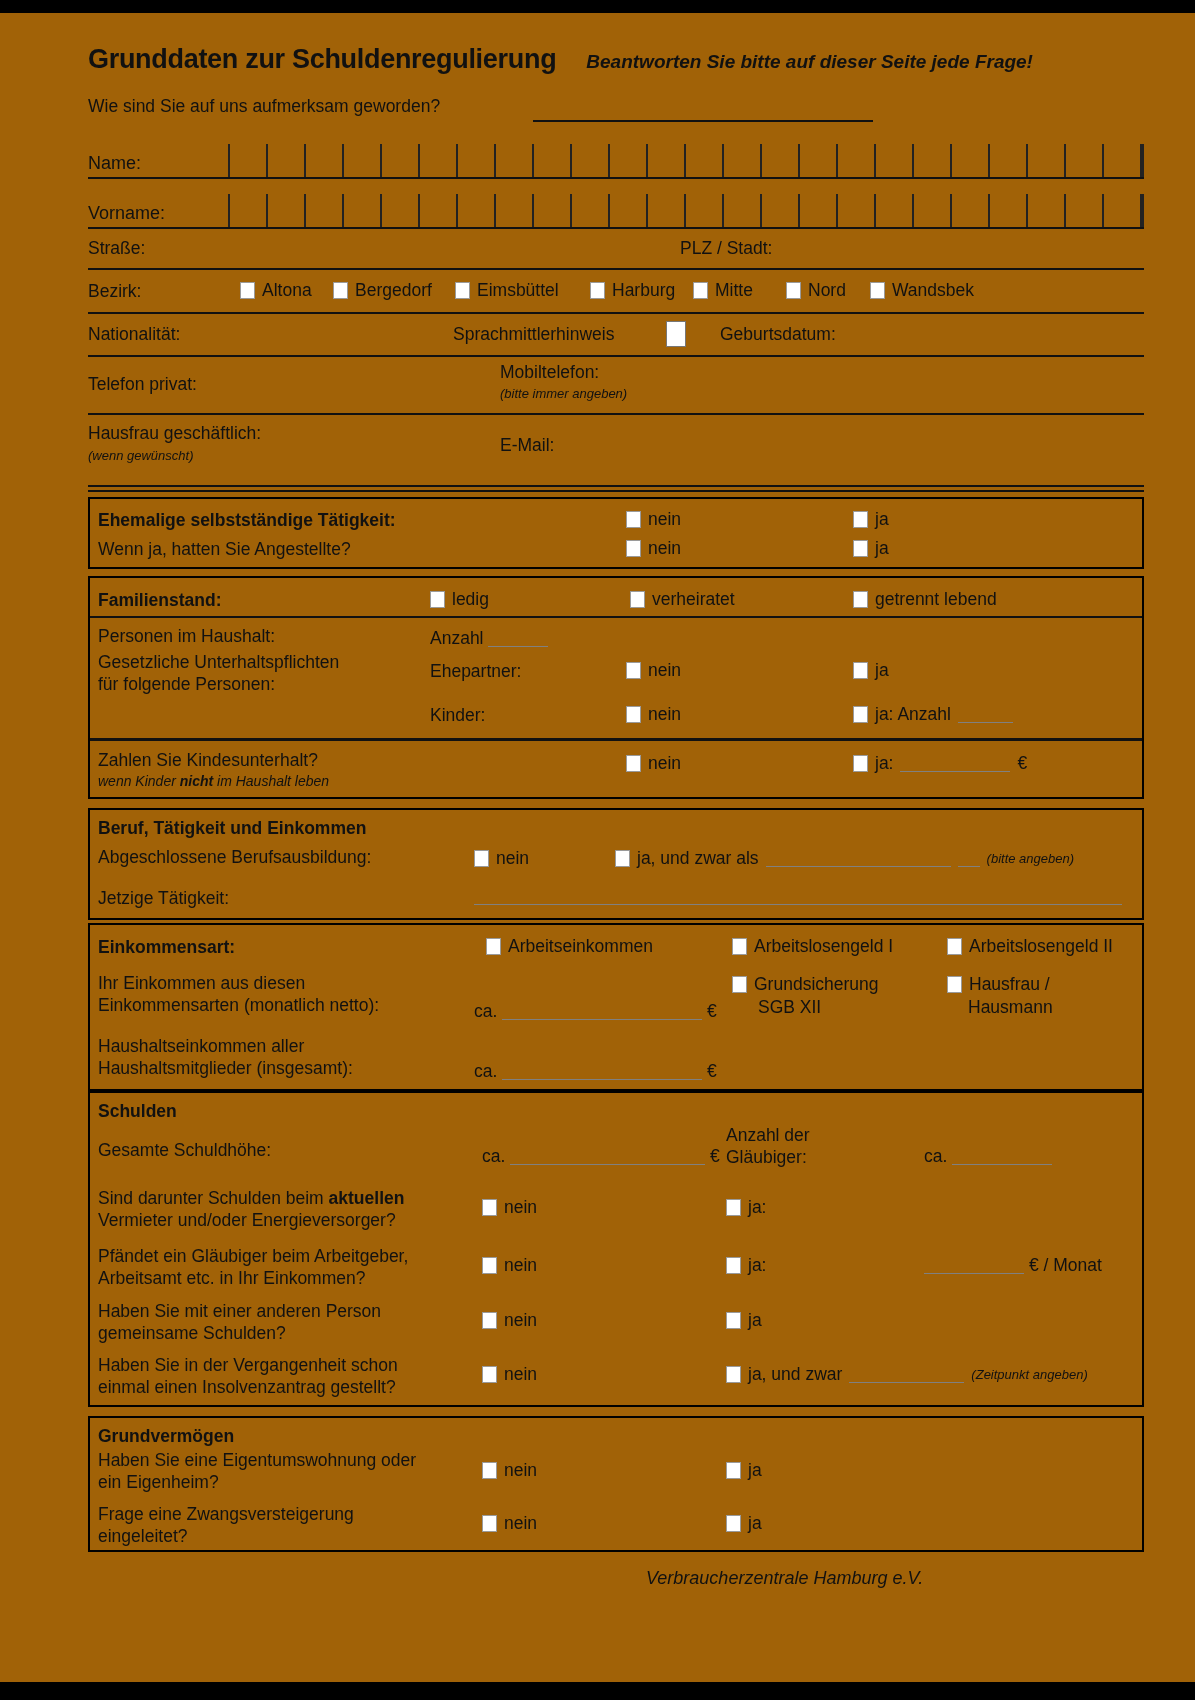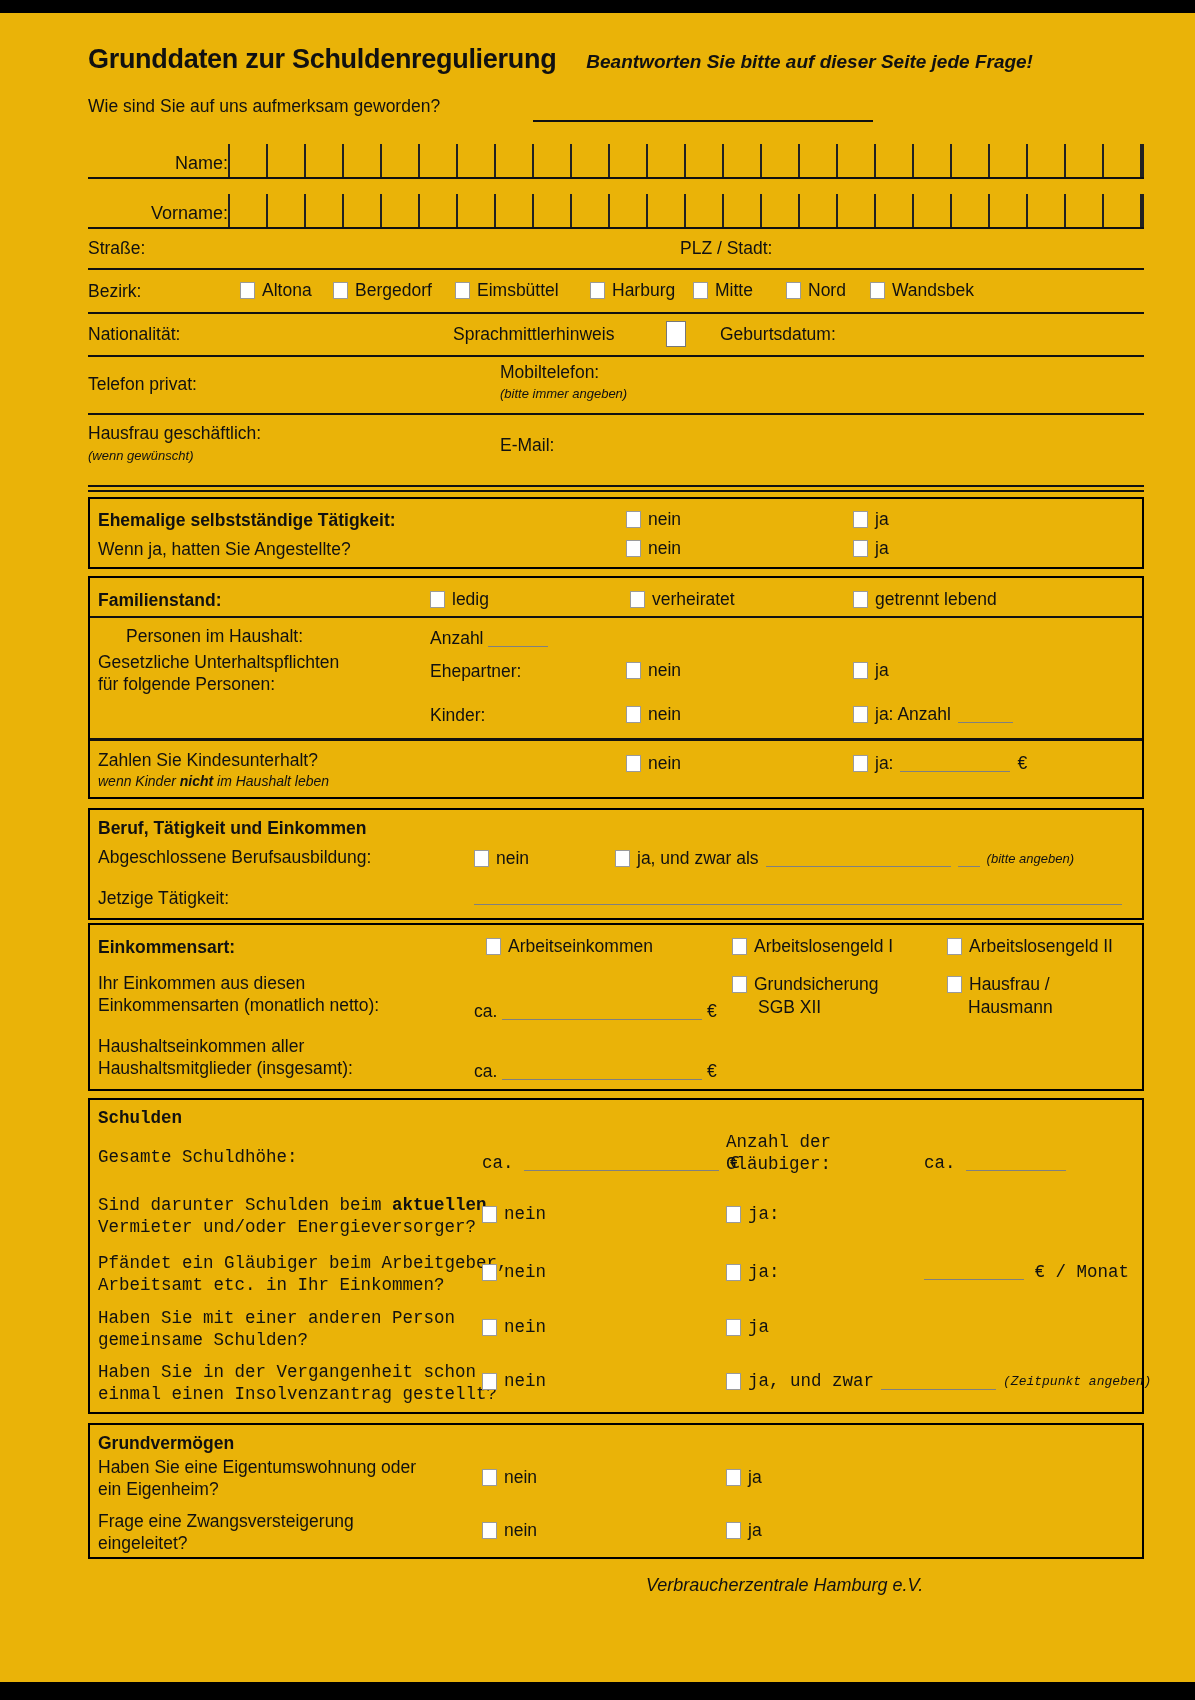--- a/index.html
+++ b/index.html
@@ -1,35 +1,35 @@
 <!DOCTYPE html>
 <html><head>
 <meta charset="utf-8">
 <style>
   html,body{margin:0;padding:0;background:#e8e8e8;}
   .page{
-    position:relative; width:1195px; height:1700px; background:#eab308;
+    position:relative; width:1195px; height:1700px; background:#a16207;
     font-family:"Liberation Sans", sans-serif; color:#111; overflow:hidden;
     margin:0 auto;
   }
   .scanbar{position:absolute;left:0;width:100%;background:#000;}
   .scanbar.top{top:0;height:13px;}
   .scanbar.bottom{bottom:0;height:18px;}
   .content{position:absolute;left:88px;top:44px;width:1056px;}
 
   
   .title-row{display:flex;align-items:baseline;gap:30px;height:46px;}
   .title{font-size:27px;font-weight:bold;letter-spacing:-0.3px;white-space:nowrap;}
   .subtitle{font-size:19px;font-weight:bold;font-style:italic;white-space:nowrap;}
   .referral-row{position:relative;height:44px;font-size:17.5px;}
   .referral-q{position:absolute;left:0;top:6px;}
   .referral-line{position:absolute;left:445px;top:30px;width:340px;border-bottom:2px solid #111;}
 
   
-  .comb-row{display:flex;align-items:flex-end;border-bottom:2.5px solid #111;height:33px;text-align:right;}
+  .comb-row{display:flex;align-items:flex-end;border-bottom:2.5px solid #111;height:33px;}
   .comb-label{width:140px;font-size:18px;padding-bottom:3px;}
   .comb{flex:1;height:33px;border-right:2px solid #222;
         background:repeating-linear-gradient(to right,#222 0px,#222 2px,transparent 2px,transparent 38px);}
 
   
   .hrow{position:relative;border-bottom:2.5px solid #111;font-size:17.5px;}
   .at{position:absolute;white-space:nowrap;}
   .note{font-size:13px;font-style:italic;}
   .double-rule{height:3px;border-top:2px solid #111;border-bottom:2px solid #111;margin-top:0;}
 
@@ -172,21 +172,21 @@
             <span class="cb"></span>
             <span>verheiratet</span>
           </span>
         <span class="opt at" style="left:763px;top:11px;">
             <span class="cb"></span>
             <span>getrennt lebend</span>
           </span>
       </div>
       <div class="div2"></div>
       <div class="brow" style="height:32px;">
-        <span class="at" style="left:8px;top:8px;margin-left:28px;">Personen im Haushalt:</span>
+        <span class="at" style="left:8px;top:8px;">Personen im Haushalt:</span>
         <span class="at" style="left:340px;top:10px;"><span>Anzahl</span> <span class="blank" style="width:60px;"></span></span>
       </div>
       <div class="brow" style="height:46px;">
         <span class="at lbl2" style="left:8px;top:1px;">Gesetzliche Unterhaltspflichten</span>
         <span class="at lbl2" style="left:8px;top:23px;">für folgende Personen:</span>
         <span class="at" style="left:340px;top:11px;">Ehepartner:</span>
         <span class="opt at" style="left:536px;top:10px;">
             <span class="cb"></span>
             <span>nein</span>
           </span>
@@ -275,21 +275,21 @@
           </span>
         <span class="at" style="left:878px;top:30px;">Hausmann</span>
       </div>
       <div class="brow" style="height:56px;padding-left:36px;">
         <span class="at lbl2" style="left:8px;top:2px;">Haushaltseinkommen aller</span>
         <span class="at lbl2" style="left:8px;top:24px;">Haushaltsmitglieder (insgesamt):</span>
         <span class="at" style="left:384px;top:28px;"><span>ca.</span> <span class="blank" style="width:200px;"></span> <span>€</span></span>
       </div>
     </div>
 
-    <div class="box" style="margin-top:7px;font-family:Liberation Mono, monospace;">
+    <div class="box" style="">
       <div class="brow" style="height:30px;">
         <span class="at bhead" style="left:8px;top:8px;">Schulden</span>
       </div>
       <div class="brow" style="height:60px;">
         <span class="at" style="left:8px;top:17px;">Gesamte Schuldhöhe:</span>
         <span class="at" style="left:392px;top:23px;"><span>ca.</span> <span class="blank" style="width:195px;"></span> <span>€</span></span>
         <span class="at lbl2" style="left:636px;top:1px;">Anzahl der</span>
         <span class="at lbl2" style="left:636px;top:23px;">Gläubiger:</span>
         <span class="at" style="left:834px;top:23px;"><span>ca.</span> <span class="blank" style="width:100px;"></span></span>
       </div>

